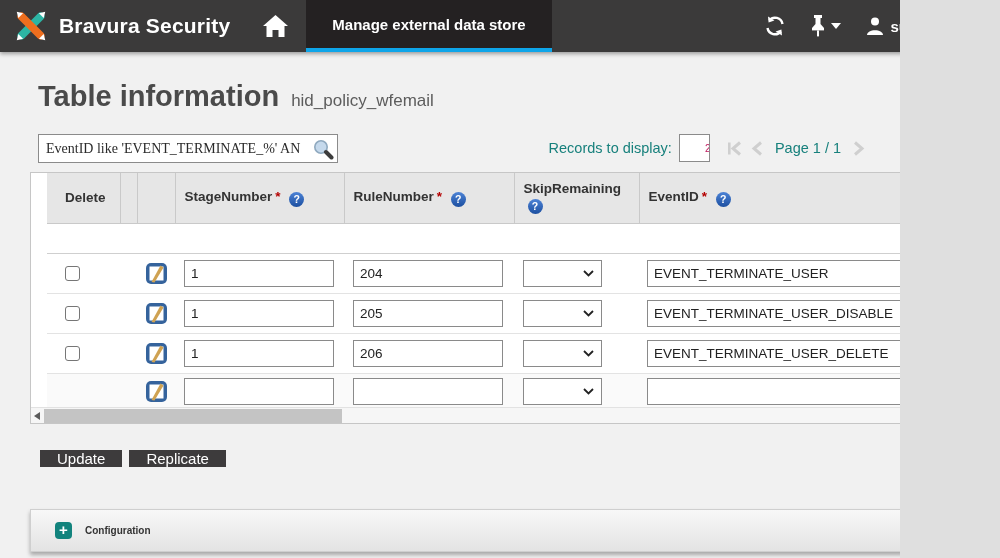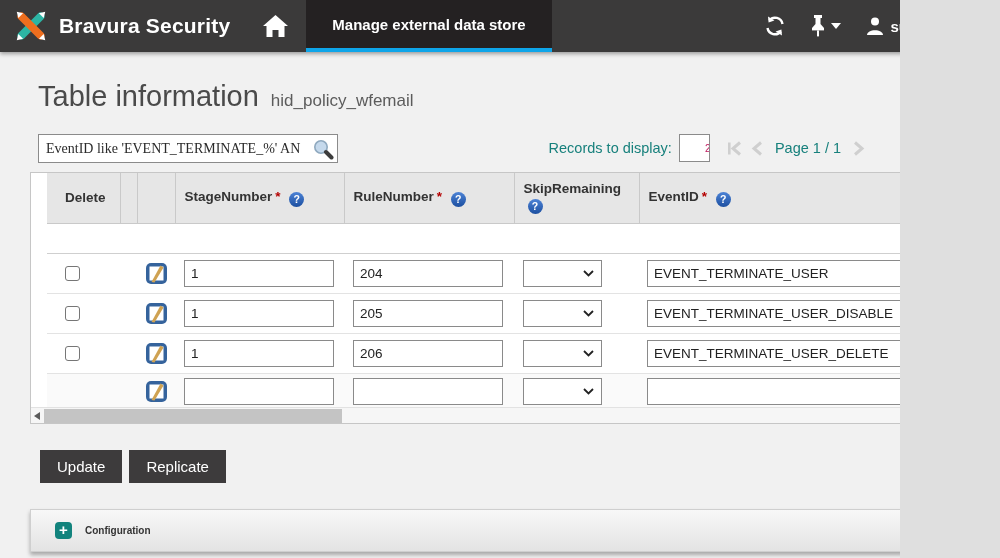--- a/index.html
+++ b/index.html
@@ -17,21 +17,21 @@
                 padding:0 26px; }
   .active-tab .tab-label { color:#fff; font-size:15px; font-weight:700; }
   .nav-right { margin-left:auto; display:flex; align-items:center; gap:24px; padding-right:22px; }
   .nav-icon-btn { display:flex; align-items:center; gap:5px; cursor:pointer; }
   .caret { width:0; height:0; border-left:5px solid transparent; border-right:5px solid transparent;
            border-top:6px solid #fff; display:inline-block; }
   .user-name { color:#fff; font-size:15px; font-weight:600; }
 
   
   .title-row { position:absolute; left:38px; top:80px; display:flex; align-items:baseline; gap:12px; }
-  .page-title { font-size:29px; color:#4a4a4a; font-weight:400; }
+  .page-title { font-size:29px; color:#4a4a4a; font-weight:700; }
   .page-subtitle { font-size:17px; color:#5c5c5c; }
 
   
   .filter-box { position:absolute; left:38px; top:134px; width:300px; height:29px; background:#fff;
                 border:1px solid #8b8b8b; display:flex; align-items:center; }
   .filter-input { flex:1; border:none; outline:none; font-size:14px; color:#2b2b2b; padding:0 2px 0 7px;
                   font-family:Liberation Serif, serif; background:transparent; min-width:0; }
   .search-icon { flex:0 0 22px; height:22px; margin-right:3px; cursor:pointer; }
   .records-area { position:absolute; right:35px; top:131px; height:34px; display:flex; align-items:center; gap:7px; }
   .records-label { color:#17807c; font-size:14.5px; }
@@ -74,21 +74,21 @@
   .h-scroll { position:absolute; left:0; top:234px; width:925px; height:16px; background:#f6f6f6;
               border-top:1px solid #e2e2e2; }
   .h-thumb { position:absolute; left:13px; top:1px; width:298px; height:14px; background:#c4c4c4; cursor:pointer; }
   .arr { position:absolute; top:4px; width:0; height:0; cursor:pointer; }
   .arr-l { left:3px; border-top:4.5px solid transparent; border-bottom:4.5px solid transparent; border-right:6px solid #5a5a5a; }
   .arr-r { right:3px; border-top:4.5px solid transparent; border-bottom:4.5px solid transparent; border-left:6px solid #5a5a5a; }
 
   
   .btn-row { position:absolute; left:40px; top:450px; display:flex; gap:7px; }
   .btn { background:#3d3b3c; color:#fff; border:none; font-size:15px; font-family:inherit;
-         padding:8px 17px; cursor:pointer; }
+         padding:0 17px; cursor:pointer; }
 
   
   .config-bar { position:absolute; left:30px; top:509px; width:934px; height:43px;
                 background:linear-gradient(#f8f8f8,#e3e3e3); border:1px solid #cfcfcf;
                 box-shadow:0 3px 4px rgba(0,0,0,.3); display:flex; align-items:center; gap:13px;
                 padding-left:24px; cursor:pointer; }
   .plus-icon { width:17px; height:17px; background:#12837d; border-radius:4px; color:#fff;
                font-size:15px; font-weight:700; line-height:15px; text-align:center; }
   .config-label { font-size:10px; font-weight:700; color:#333; }
 </style>

